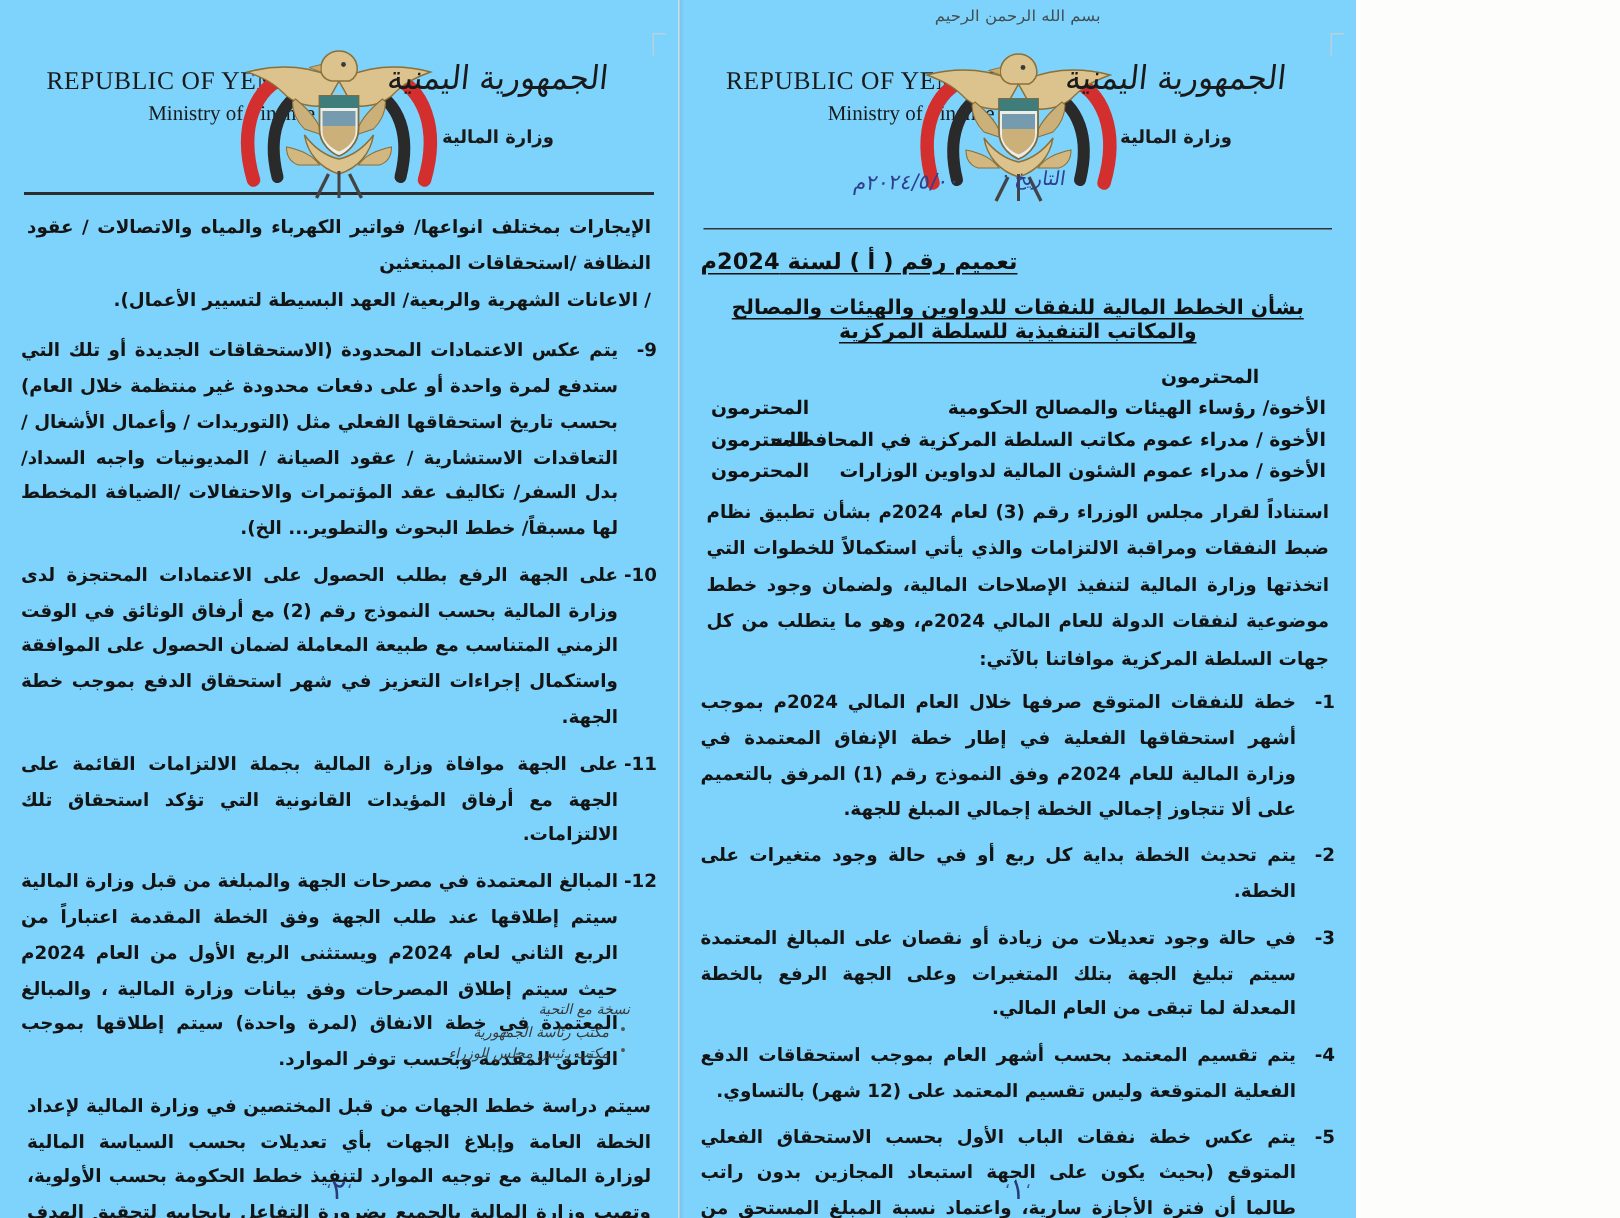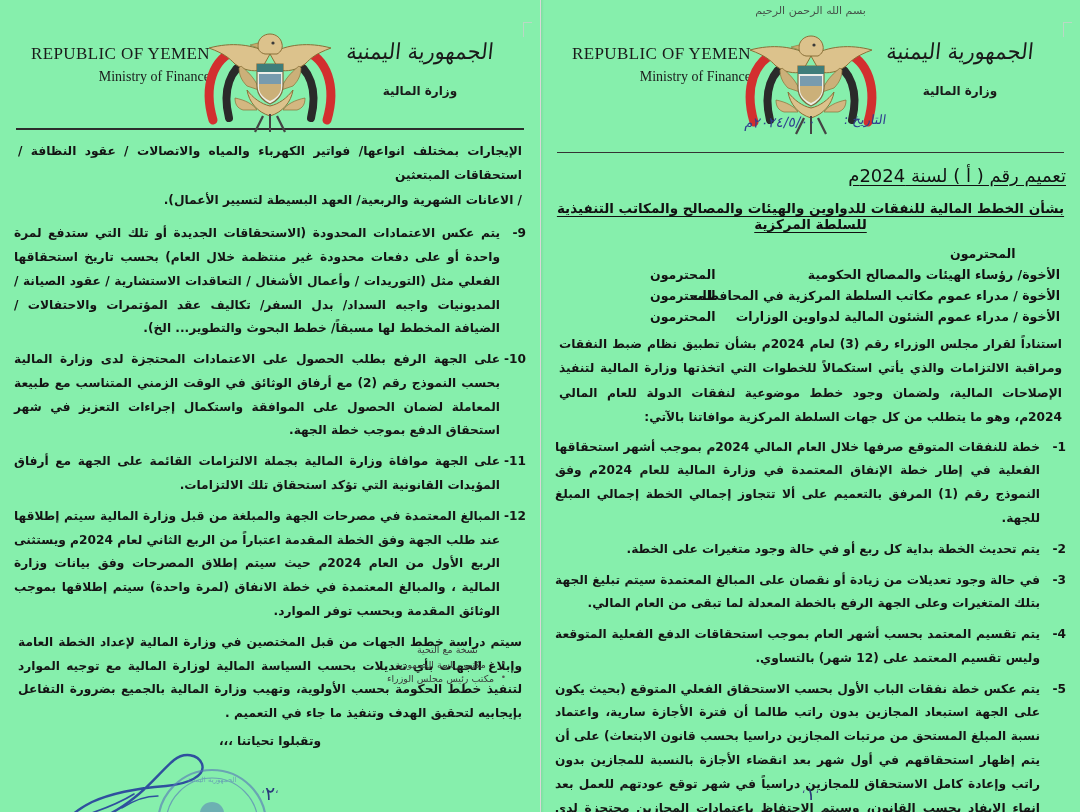--- a/index.html
+++ b/index.html
@@ -11,22 +11,22 @@
     overflow:hidden;
   }
   .scan{
     position:relative;
     width:1080px;height:812px;
     display:flex;
     background:#fdfdfc;
   }
   .page{
     position:relative;
-    width:540px;height:812px;
-    background:#86efac;
+    width:452px;height:812px;
+    background:#7dd3fc;
     box-sizing:border-box;
     overflow:hidden;
   }
   .page.right{border-left:1px solid #d9d9d9;}
   .page-inner{
     position:absolute;
     left:14px;right:14px;top:0;bottom:0;
   }
 
   
@@ -123,24 +123,24 @@
 
   .rule{
     height:0;
     border-top:2px solid #2c2c2c;
     margin:0 2px;
   }
   .rule.thin{border-top:1.6px solid #333;}
 
   
   .circ-title{
-    text-align:right;
-    direction:rtl;
-    font-size:18px;
-    font-weight:normal;
+    text-align:left;
+    direction:rtl;
+    font-size:15px;
+    font-weight:bold;
     color:#111;
     margin-top:12px;
     text-decoration:underline;
     text-underline-offset:3px;
   }
   .subject-title{
     text-align:center;
     direction:rtl;
     font-size:13.5px;
     font-weight:bold;
@@ -244,25 +244,26 @@
     left:140px;
     top:8px;
     width:116px;height:116px;
     opacity:.62;
   }
 
   
   .cc{
     position:absolute;
     right:18px;
-    top:644px;
-    direction:rtl;
-    text-align:center;
+    top:668px;
+    direction:rtl;
+    text-align:right;
     font-size:9.5px;
     color:#3a3a3a;
+    font-style:italic;
   }
   .cc .cc-title{margin-bottom:4px;}
   .cc ul{margin:0;padding:0;list-style:none;}
   .cc li{margin-bottom:3px;padding-right:14px;position:relative;white-space:nowrap;}
   .cc li:before{
     content:"•";
     position:absolute;right:2px;top:-1px;font-size:9px;color:#555;
   }
 
   .page-number{

